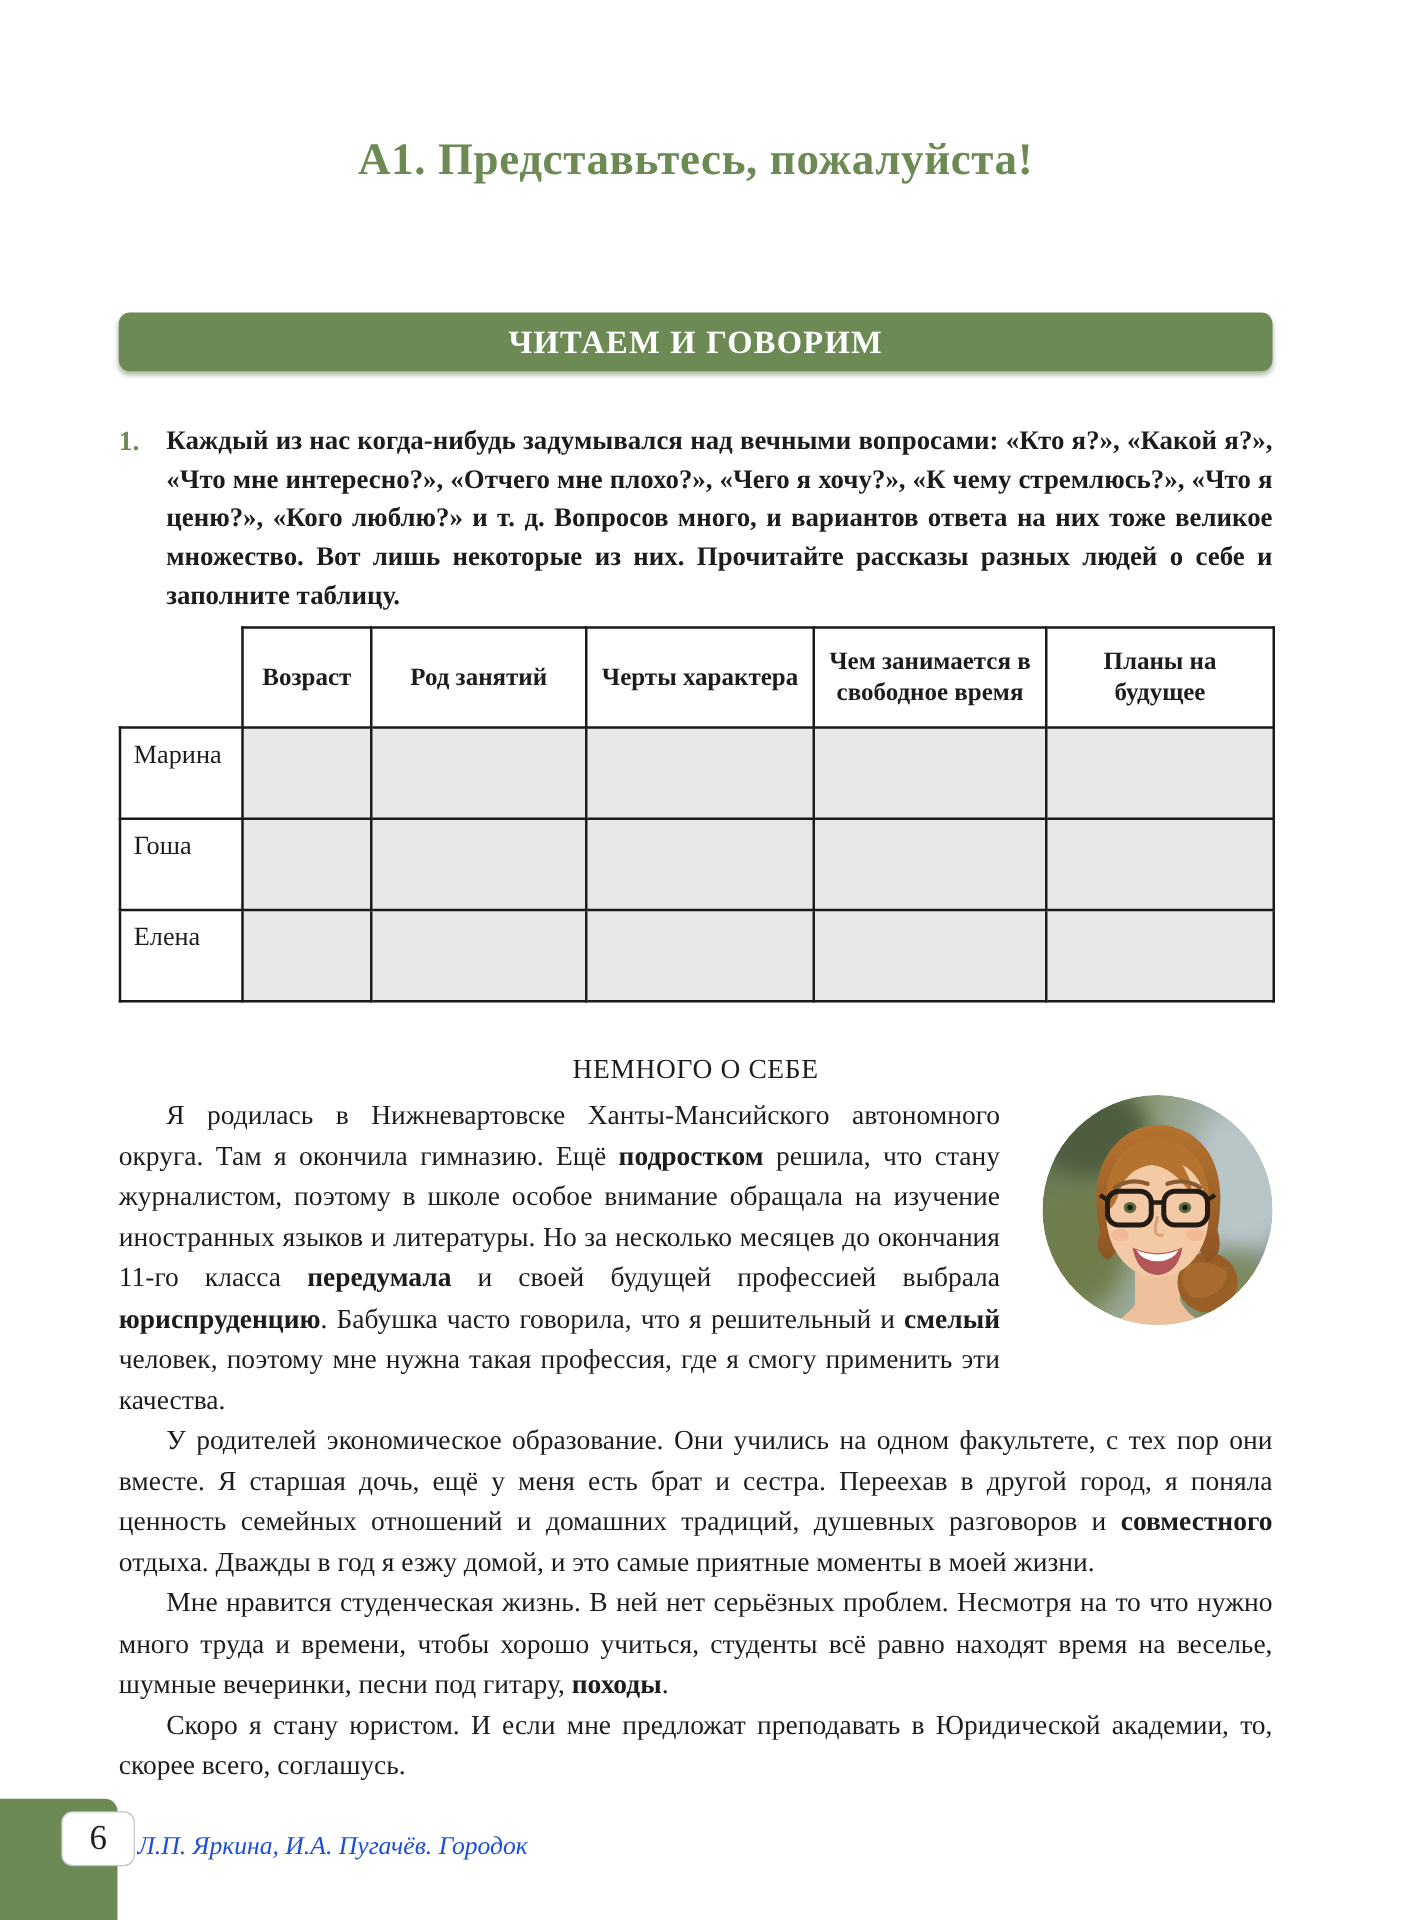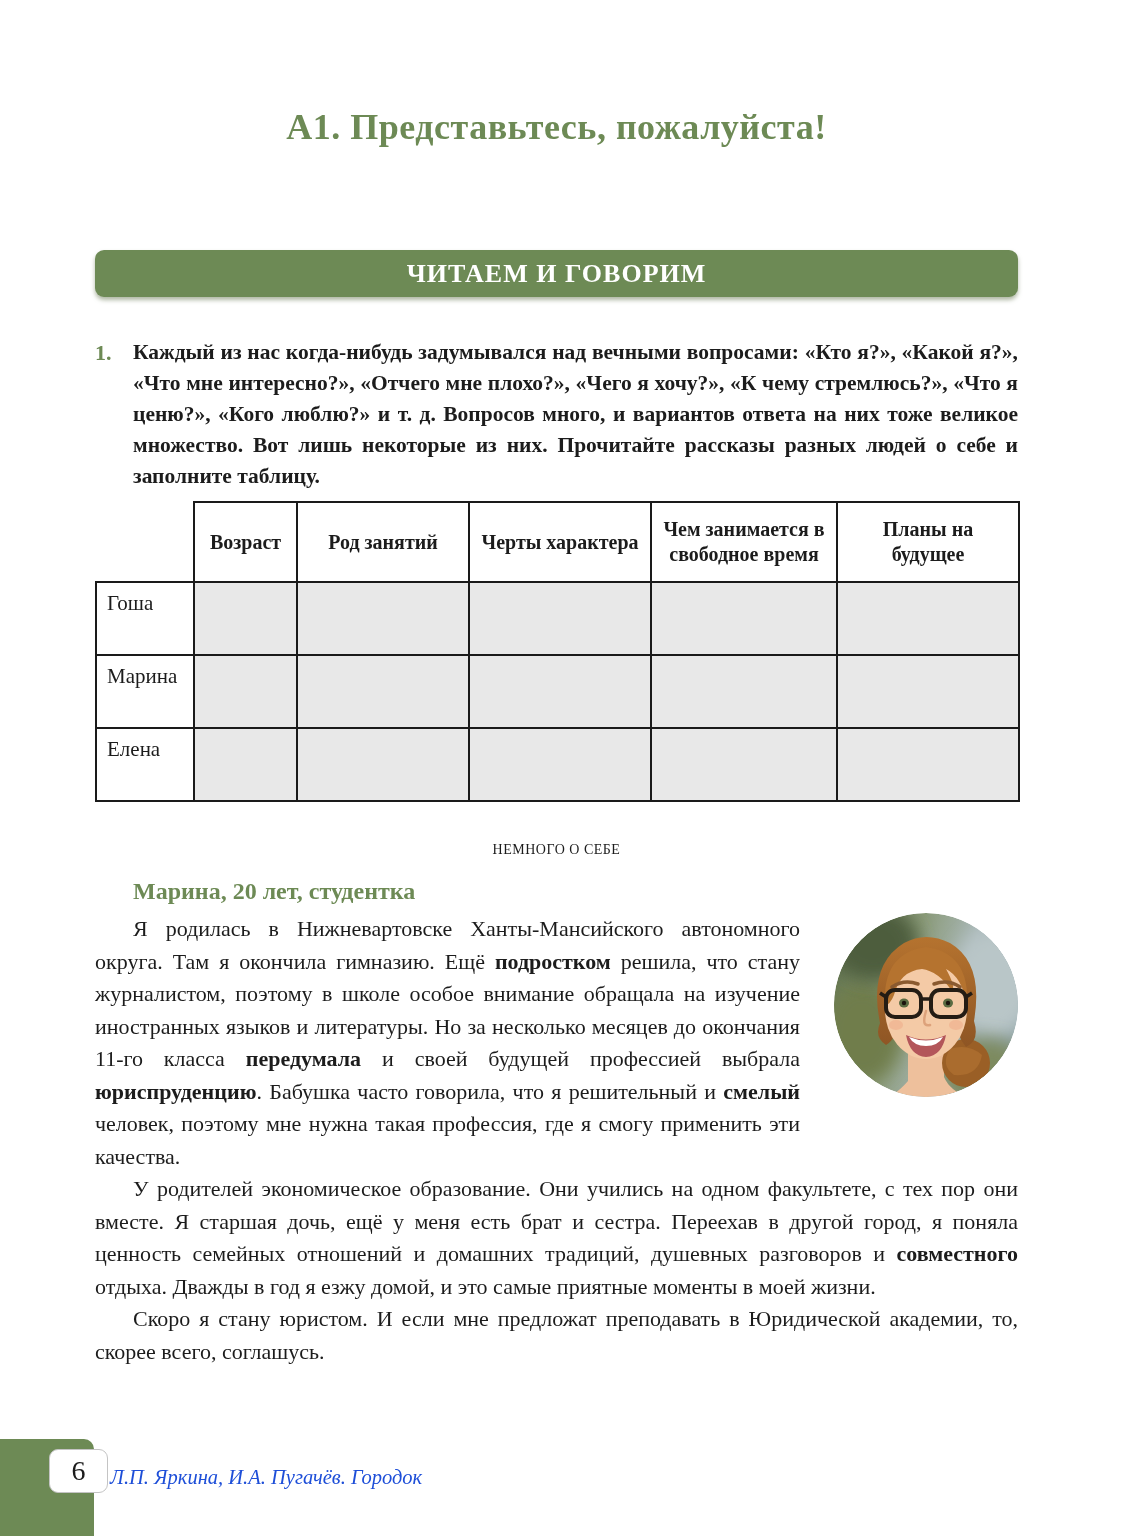--- a/index.html
+++ b/index.html
@@ -88,21 +88,21 @@
     text-align: left;
     vertical-align: top;
     padding: 8px 6px 0 10px;
   }
   td.blank-cell { background: #e8e8e8; }
   tr.data-row { height: 73px; }
 
   .section-heading {
     margin-top: 40px;
     text-align: center;
-    font-size: 14px;
+    font-size: 22px;
     font-weight: normal;
     letter-spacing: 0.5px;
   }
   .subheading {
     margin-top: 20px;
     margin-left: 38px;
     color: #6d8a55;
     font-weight: bold;
     font-size: 24px;
   }
@@ -187,48 +187,47 @@
       <tbody>
           <tr>
         <td class="corner"></td>
         <th class="col-head">Возраст</th>
         <th class="col-head">Род занятий</th>
         <th class="col-head">Черты характера</th>
         <th class="col-head">Чем занимается в свободное время</th>
         <th class="col-head">Планы на будущее</th>
       </tr>
       <tr class="data-row">
-        <th class="row-head">Гоша</th>
+        <th class="row-head">Марина</th>
         <td class="blank-cell"></td>
         <td class="blank-cell"></td>
         <td class="blank-cell"></td>
         <td class="blank-cell"></td>
         <td class="blank-cell"></td>
       </tr>
       <tr class="data-row">
-        <th class="row-head">Марина</th>
+        <th class="row-head">Гоша</th>
         <td class="blank-cell"></td>
         <td class="blank-cell"></td>
         <td class="blank-cell"></td>
         <td class="blank-cell"></td>
         <td class="blank-cell"></td>
       </tr>
       <tr class="data-row">
         <th class="row-head">Елена</th>
         <td class="blank-cell"></td>
         <td class="blank-cell"></td>
         <td class="blank-cell"></td>
         <td class="blank-cell"></td>
         <td class="blank-cell"></td>
       </tr>
     </tbody>
       </table>
 
     <h2 class="section-heading">НЕМНОГО О СЕБЕ</h2>
-    <h3 class="subheading">Марина, 20 лет, студентка</h3>
 
     <div class="story">
       <div class="photo-wrap">
         <svg width="184" height="184" viewBox="0 0 184 184">
           <defs>
             <clipPath id="circleClip">
                 <circle cx="92" cy="92" r="92"></circle>
               </clipPath>
             <linearGradient id="bgGrad" x1="0" y1="0" x2="1" y2="0.3">
               <stop offset="0" stop-color="#5c6e4a"></stop>
@@ -281,20 +280,21 @@
             <path d="M75,124 Q92,131 109,124 Q104,133 92,133 Q80,133 75,124 Z" fill="#ffffff"></path>
 
             <ellipse cx="62" cy="112" rx="7" ry="5" fill="#eeab88" opacity="0.55"></ellipse>
             <ellipse cx="122" cy="112" rx="7" ry="5" fill="#eeab88" opacity="0.55"></ellipse>
           </g>
         </svg>
       </div>
       <div>
           <p class="wrap-photo"><span>Я родилась в Нижневартовске Ханты-Мансийского автономного округа. Там я окончила гимназию. Ещё </span><b>подростком</b><span> решила, что стану журналистом, поэтому в школе особое внимание обращала на изучение иностранных языков и литературы. Но за несколько месяцев до окончания 11-го класса </span><b>передумала</b><span> и своей будущей профессией выбрала </span><b>юриспруденцию</b><span>. Бабушка часто говорила, что я решительный и </span><b>смелый</b><span> человек, поэтому мне нужна такая профессия, где я смогу применить эти качества.</span></p>
           <p><span>У родителей экономическое образование. Они учились на одном факультете, с тех пор они вместе. Я старшая дочь, ещё у меня есть брат и сестра. Переехав в другой город, я поняла ценность семейных отношений и домашних традиций, душевных разговоров и </span><b>совместного</b><span> отдыха. Дважды в год я езжу домой, и это самые приятные моменты в моей жизни.</span></p>
+          <p><span>Мне нравится студенческая жизнь. В ней нет серьёзных проблем. Несмотря на то что нужно много труда и времени, чтобы хорошо учиться, студенты всё равно находят время на веселье, шумные вечеринки, песни под гитару, </span><b>походы</b><span>.</span></p>
           <p><span>Скоро я стану юристом. И если мне предложат преподавать в Юридической академии, то, скорее всего, соглашусь.</span></p>
         </div>
     </div>
 
   </div>
 
   <div class="footer-block"></div>
   <div class="page-number-box">
     <span>6</span>
   </div>

